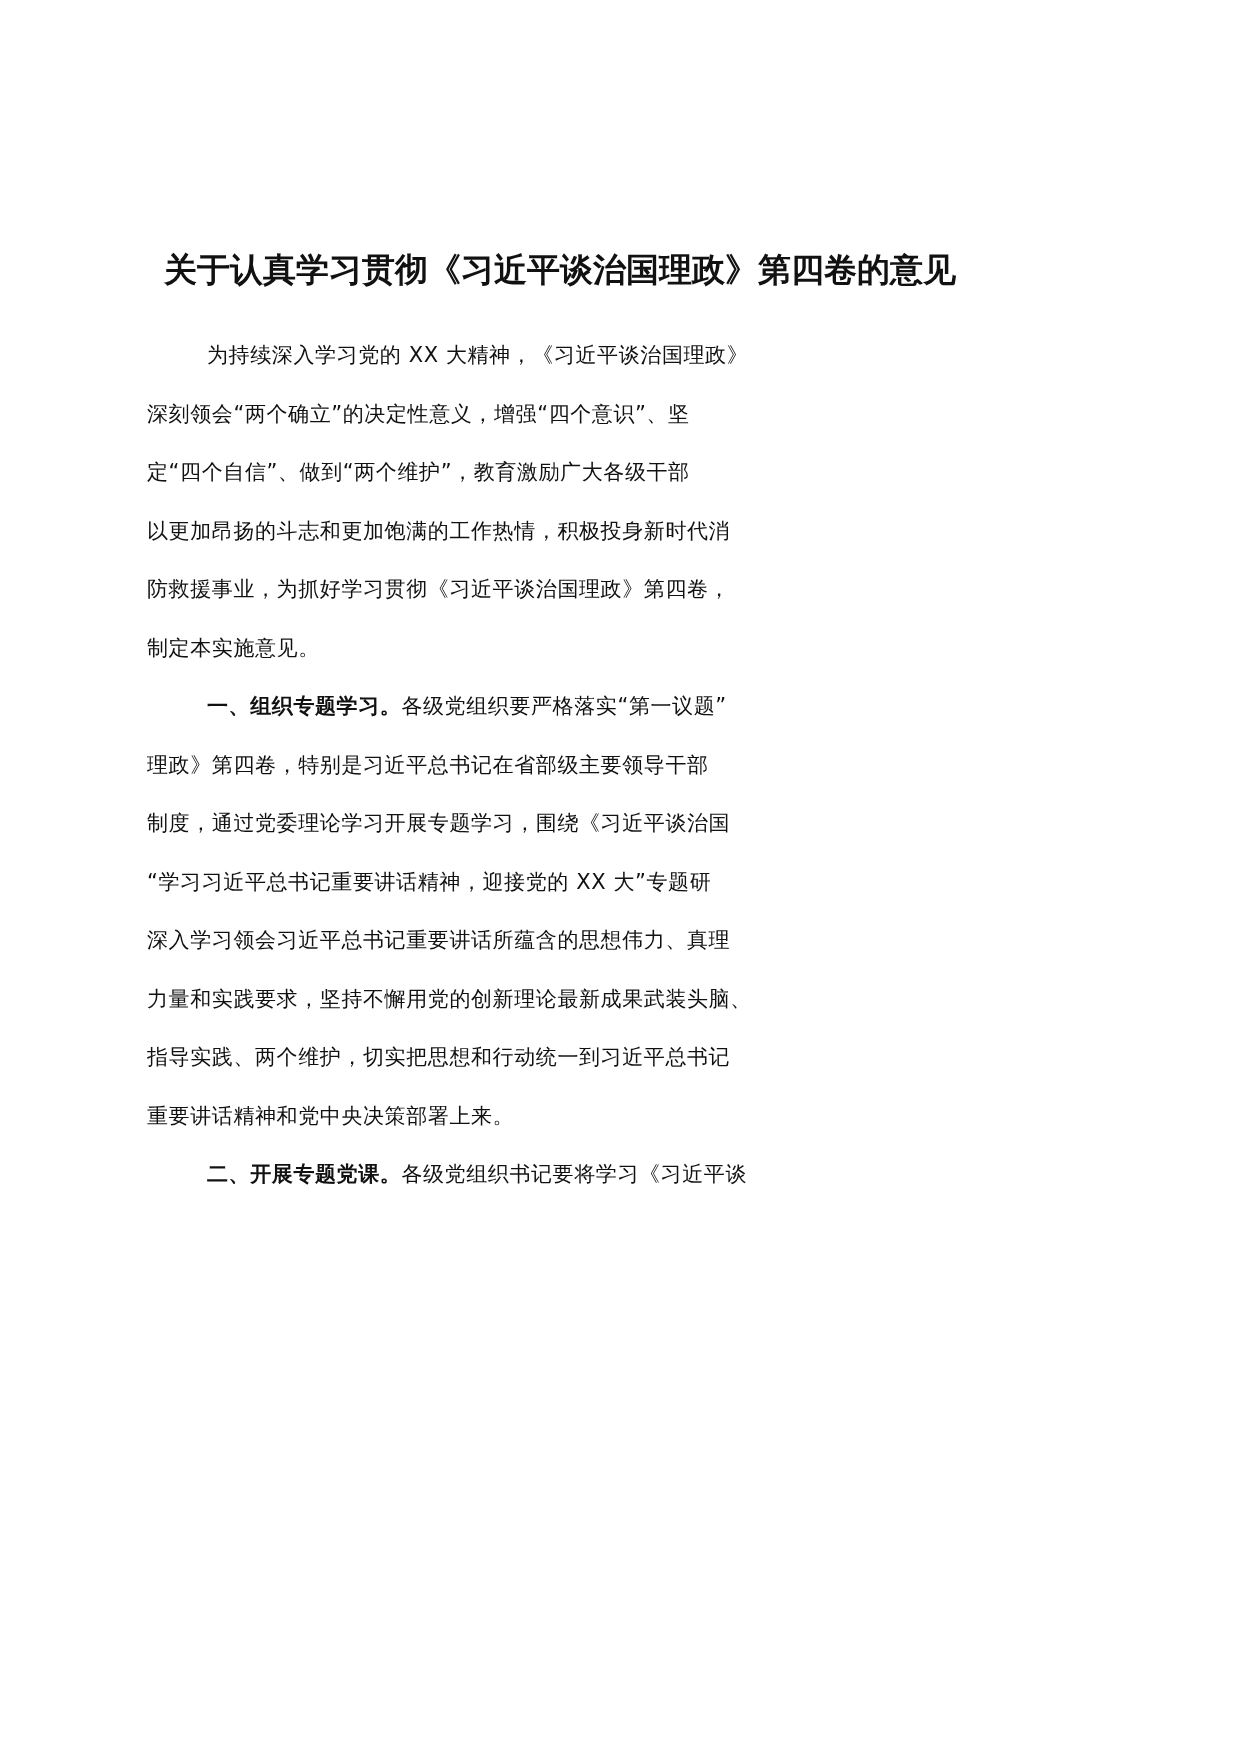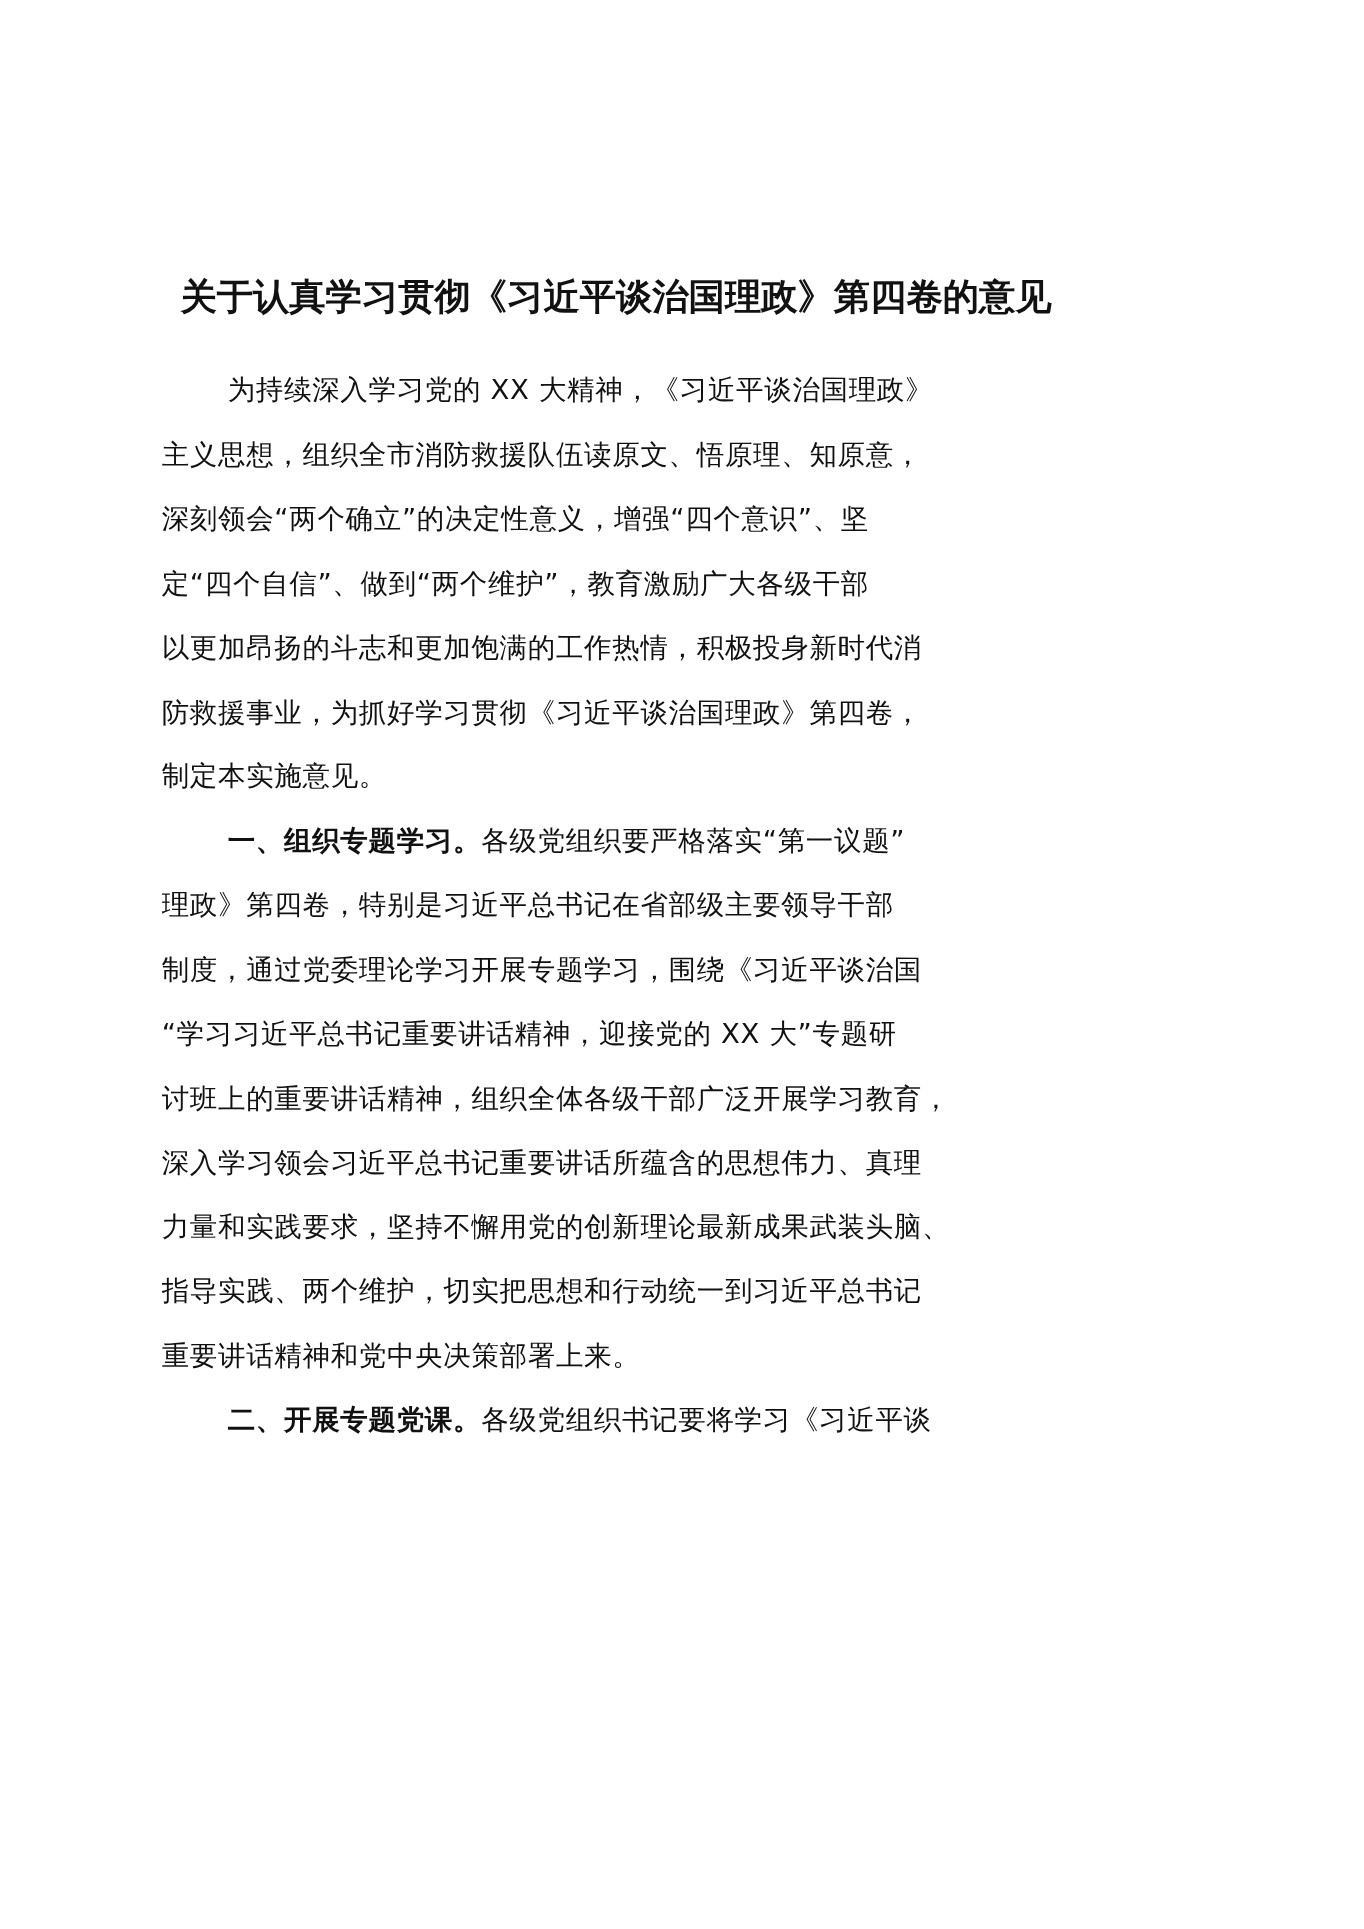--- a/index.html
+++ b/index.html
@@ -24,57 +24,55 @@
     .doc-title {
       text-align: center;
       font-weight: bold;
       font-size: 33px;
       line-height: 44px;
       margin: 0 0 34px -10px;
       width: 846px;
       letter-spacing: 0px;
     }
     .line {
-      font-size: 25px;
+      font-size: 21px;
       line-height: 58.5px;
       height: 58.5px;
       white-space: nowrap;
       letter-spacing: 0.6px;
     }
     .indent {
       padding-left: 60px;
     }
     .heading-run {
       font-weight: bold;
     }
   </style>
 </head>
 <body>
 
 <div class="page">
   <div class="doc-title">关于认真学习贯彻《习近平谈治国理政》第四卷的意见</div>
 
   <div>
     <div class="line indent">为持续深入学习党的 XX 大精神，《习近平谈治国理政》</div>
-    <div class="line">主义思想，组织全市消防救援队伍读原文、悟原理、知原意，</div>
     <div class="line">深刻领会“两个确立”的决定性意义，增强“四个意识”、坚</div>
     <div class="line">定“四个自信”、做到“两个维护”，教育激励广大各级干部</div>
     <div class="line">以更加昂扬的斗志和更加饱满的工作热情，积极投身新时代消</div>
     <div class="line">防救援事业，为抓好学习贯彻《习近平谈治国理政》第四卷，</div>
     <div class="line">制定本实施意见。</div>
   </div>
 
   <div>
     <div class="line indent">
       <span class="heading-run">一、组织专题学习。</span><span>各级党组织要严格落实“第一议题”</span>
     </div>
     <div class="line">理政》第四卷，特别是习近平总书记在省部级主要领导干部</div>
     <div class="line">制度，通过党委理论学习开展专题学习，围绕《习近平谈治国</div>
     <div class="line">“学习习近平总书记重要讲话精神，迎接党的 XX 大”专题研</div>
-    <div class="line">讨班上的重要讲话精神，组织全体各级干部广泛开展学习教育，</div>
     <div class="line">深入学习领会习近平总书记重要讲话所蕴含的思想伟力、真理</div>
     <div class="line">力量和实践要求，坚持不懈用党的创新理论最新成果武装头脑、</div>
     <div class="line">指导实践、两个维护，切实把思想和行动统一到习近平总书记</div>
     <div class="line">重要讲话精神和党中央决策部署上来。</div>
   </div>
 
   <div>
     <div class="line indent">
       <span class="heading-run">二、开展专题党课。</span><span>各级党组织书记要将学习《习近平谈</span>
     </div>

